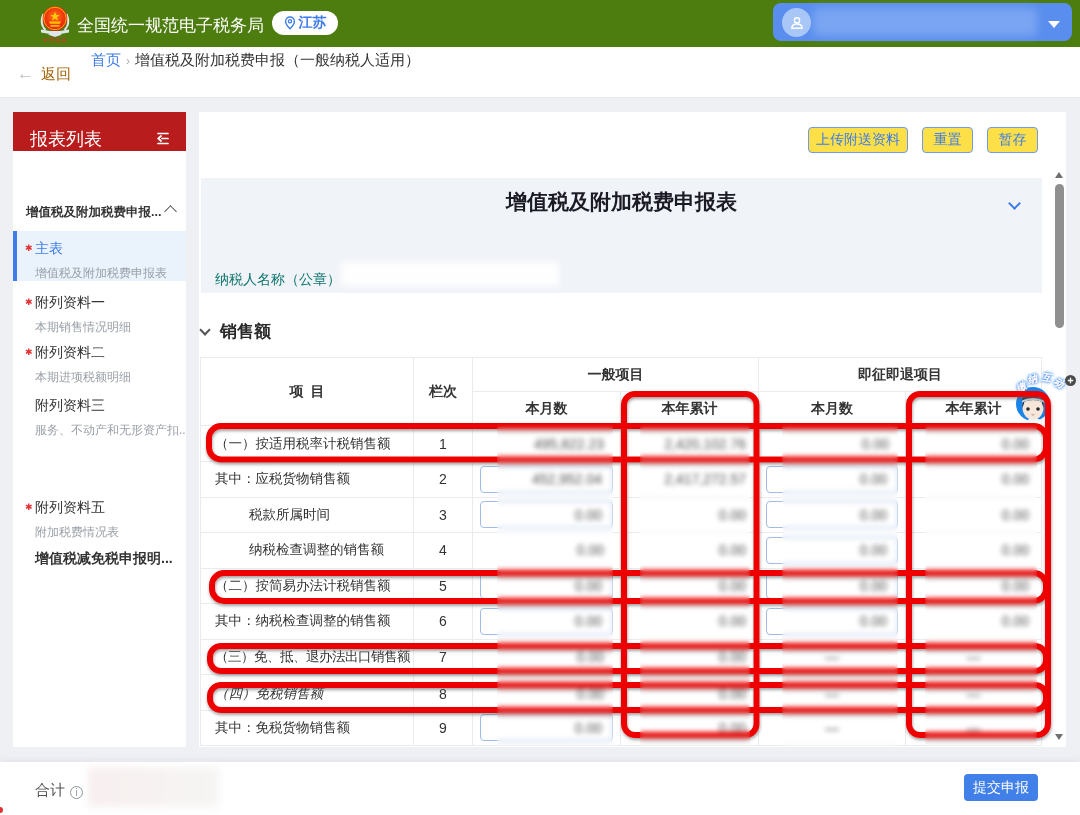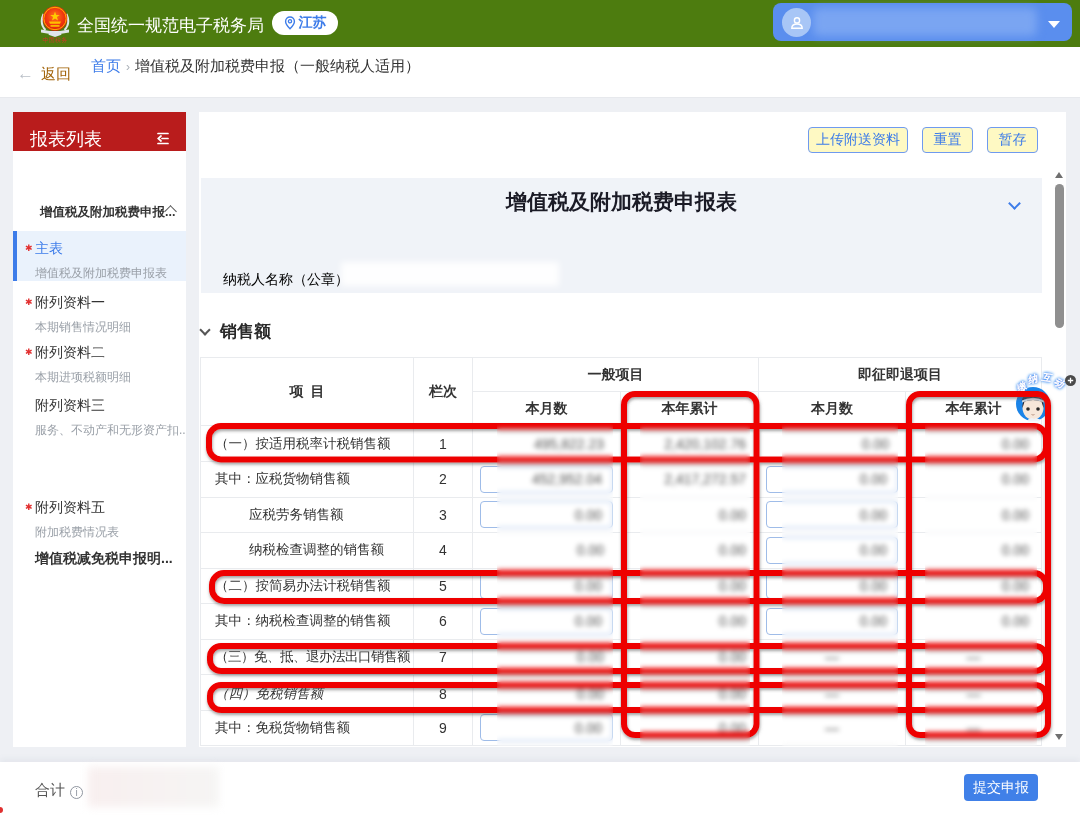--- a/index.html
+++ b/index.html
@@ -13,50 +13,50 @@
 .pill { position:absolute; left:272px; top:11px; width:66px; height:24px; background:#fff; border-radius:12px; display:flex; align-items:center; justify-content:center; gap:3px; color:#3d7ce9; font-size:14px; font-weight:bold; }
 .userbox { position:absolute; left:773px; top:3px; width:299px; height:38px; background:#5a8eee; border-radius:8px; }
 .userblur { position:absolute; left:40px; top:5px; width:224px; height:28px; background:#7aa5f2; border-radius:6px; filter:blur(4px); }
 .avatar { position:absolute; left:9px; top:5px; width:29px; height:29px; border-radius:50%; background:#a8c6f6; display:flex; align-items:center; justify-content:center; }
 .caret { position:absolute; right:12px; top:18px; width:0; height:0; border-left:6px solid transparent; border-right:6px solid transparent; border-top:7px solid #fff; }
 
 
 .crumb { position:absolute; left:0; top:47px; width:1080px; height:51px; background:#fff; border-bottom:1px solid #e7e9ed; }
 .back { position:absolute; left:17px; top:17px; color:#b9bfc7; font-size:14px; }
 .back .txt { color:#a16207; margin-left:7px; font-size:15px; }
-.bc { position:absolute; left:91px; top:10px; font-size:15px; color:#333; }
+.bc { position:absolute; left:91px; top:4px; font-size:15px; color:#333; }
 .bc a { color:#3d7ce9; text-decoration:none; }
 .bc .sep { color:#aab0b8; margin:0 5px; font-size:12px; }
 
 
 .sidebar { position:absolute; left:13px; top:112px; width:173px; height:635px; background:#fff; }
 .sbhead { position:absolute; left:0; top:0; width:173px; height:39px; background:#b91c1c; color:#fff; display:flex; align-items:flex-end; }
 .sbhead .t { font-size:18px; margin-left:17px; }
 .sbhead svg { position:absolute; right:17px; top:20px; }
 .sbgroup { position:absolute; left:0; top:92px; width:173px; font-size:12.5px; font-weight:bold; color:#333; white-space:nowrap; }
-.sbgroup .cg { margin-left:27px; }
+.sbgroup .cg { margin-left:13px; }
 .sbgroup .car { position:absolute; right:11px; top:3px; width:9px; height:9px; border-left:1.6px solid #555; border-top:1.6px solid #555; transform:rotate(45deg); }
 .item { position:absolute; left:0; width:173px; }
 .item .ti { font-size:14px; color:#333; margin-left:22px; position:relative; }
 .item .su { font-size:12px; color:#9aa0a8; margin-left:22px; margin-top:7px; }
 .item .star { color:#e23030; position:absolute; left:-10px; top:3px; font-size:9px; }
 .active-bg { position:absolute; left:0; top:119px; width:173px; height:50px; background:#eaf2fc; border-left:4px solid #3d7ce9; }
 .item.act .ti { color:#3d7ce9; }
 
 
 .main { position:absolute; left:199px; top:112px; width:867px; height:635px; background:#fff; }
 .btnrow { position:absolute; top:15px; right:28px; display:flex; gap:14px; }
-.obtn { height:26px; border:1px solid #6f9aef; border-radius:4px; color:#3d7ce9; font-size:14px; background:#fef9c3; display:flex; align-items:center; justify-content:center; }
+.obtn { height:26px; border:1px solid #6f9aef; border-radius:4px; color:#3d7ce9; font-size:14px; background:#fde047; display:flex; align-items:center; justify-content:center; }
 .infobox { position:absolute; left:2px; top:66px; width:841px; height:115px; background:#f0f3f8; }
 .title { position:absolute; left:0; top:13px; width:100%; text-align:center; font-size:21px; line-height:22px; font-weight:bold; color:#1b1b26; }
 .tchev { position:absolute; right:23px; top:21px; width:9px; height:9px; border-left:2px solid #3d7ce9; border-bottom:2px solid #3d7ce9; transform:rotate(-45deg); }
 .meta { position:absolute; top:53px; left:14px; right:14px; font-size:14px; color:#333; }
 .meta .m2 { position:absolute; left:336px; top:0; }
 .meta .m3 { position:absolute; right:0; top:0; }
-.meta2 { position:absolute; top:93px; left:22px; font-size:14px; color:#000000; }
+.meta2 { position:absolute; top:93px; left:14px; font-size:14px; color:#0f766e; }
 .nameblur { position:absolute; left:140px; top:84px; width:218px; height:24px; background:rgba(255,255,255,.9); filter:blur(3px); }
 .sect { position:absolute; left:2px; top:208px; font-size:17px; font-weight:bold; color:#2a2a2a; }
 .sect .sv { display:inline-block; width:8px; height:8px; border-left:2px solid #555; border-bottom:2px solid #555; transform:rotate(-45deg); margin-right:11px; vertical-align:3px; }
 
 
 table.grid { position:absolute; left:1px; top:245px; border-collapse:collapse; table-layout:fixed; width:842px; }
 table.grid th, table.grid td { border:1px solid #e9ebee; font-size:14px; color:#333; padding:0; }
 table.grid th { font-weight:bold; text-align:center; }
 table.grid td.lbl { text-align:left; padding-left:14px; white-space:nowrap; font-size:13.5px; }
 table.grid td.lbl.ind { padding-left:48px; }
@@ -230,21 +230,21 @@
           </td>
           <td class="val lj"><span class="bv">2,417,272.57</span></td>
           <td>
             <div class="inp">
               <span class="bv">0.00</span>
             </div>
           </td>
           <td class="val lj"><span class="bv">0.00</span></td>
         </tr>
     <tr style="height:35.5px;">
-          <td class="lbl ind">应税劳务销售额</td>
+          <td class="lbl ind">税款所属时间</td>
           <td class="num">3</td>
           <td>
             <div class="inp">
               <span class="bv">0.00</span>
             </div>
           </td>
           <td class="val lj"><span class="bv">0.00</span></td>
           <td>
             <div class="inp">
               <span class="bv">0.00</span>

